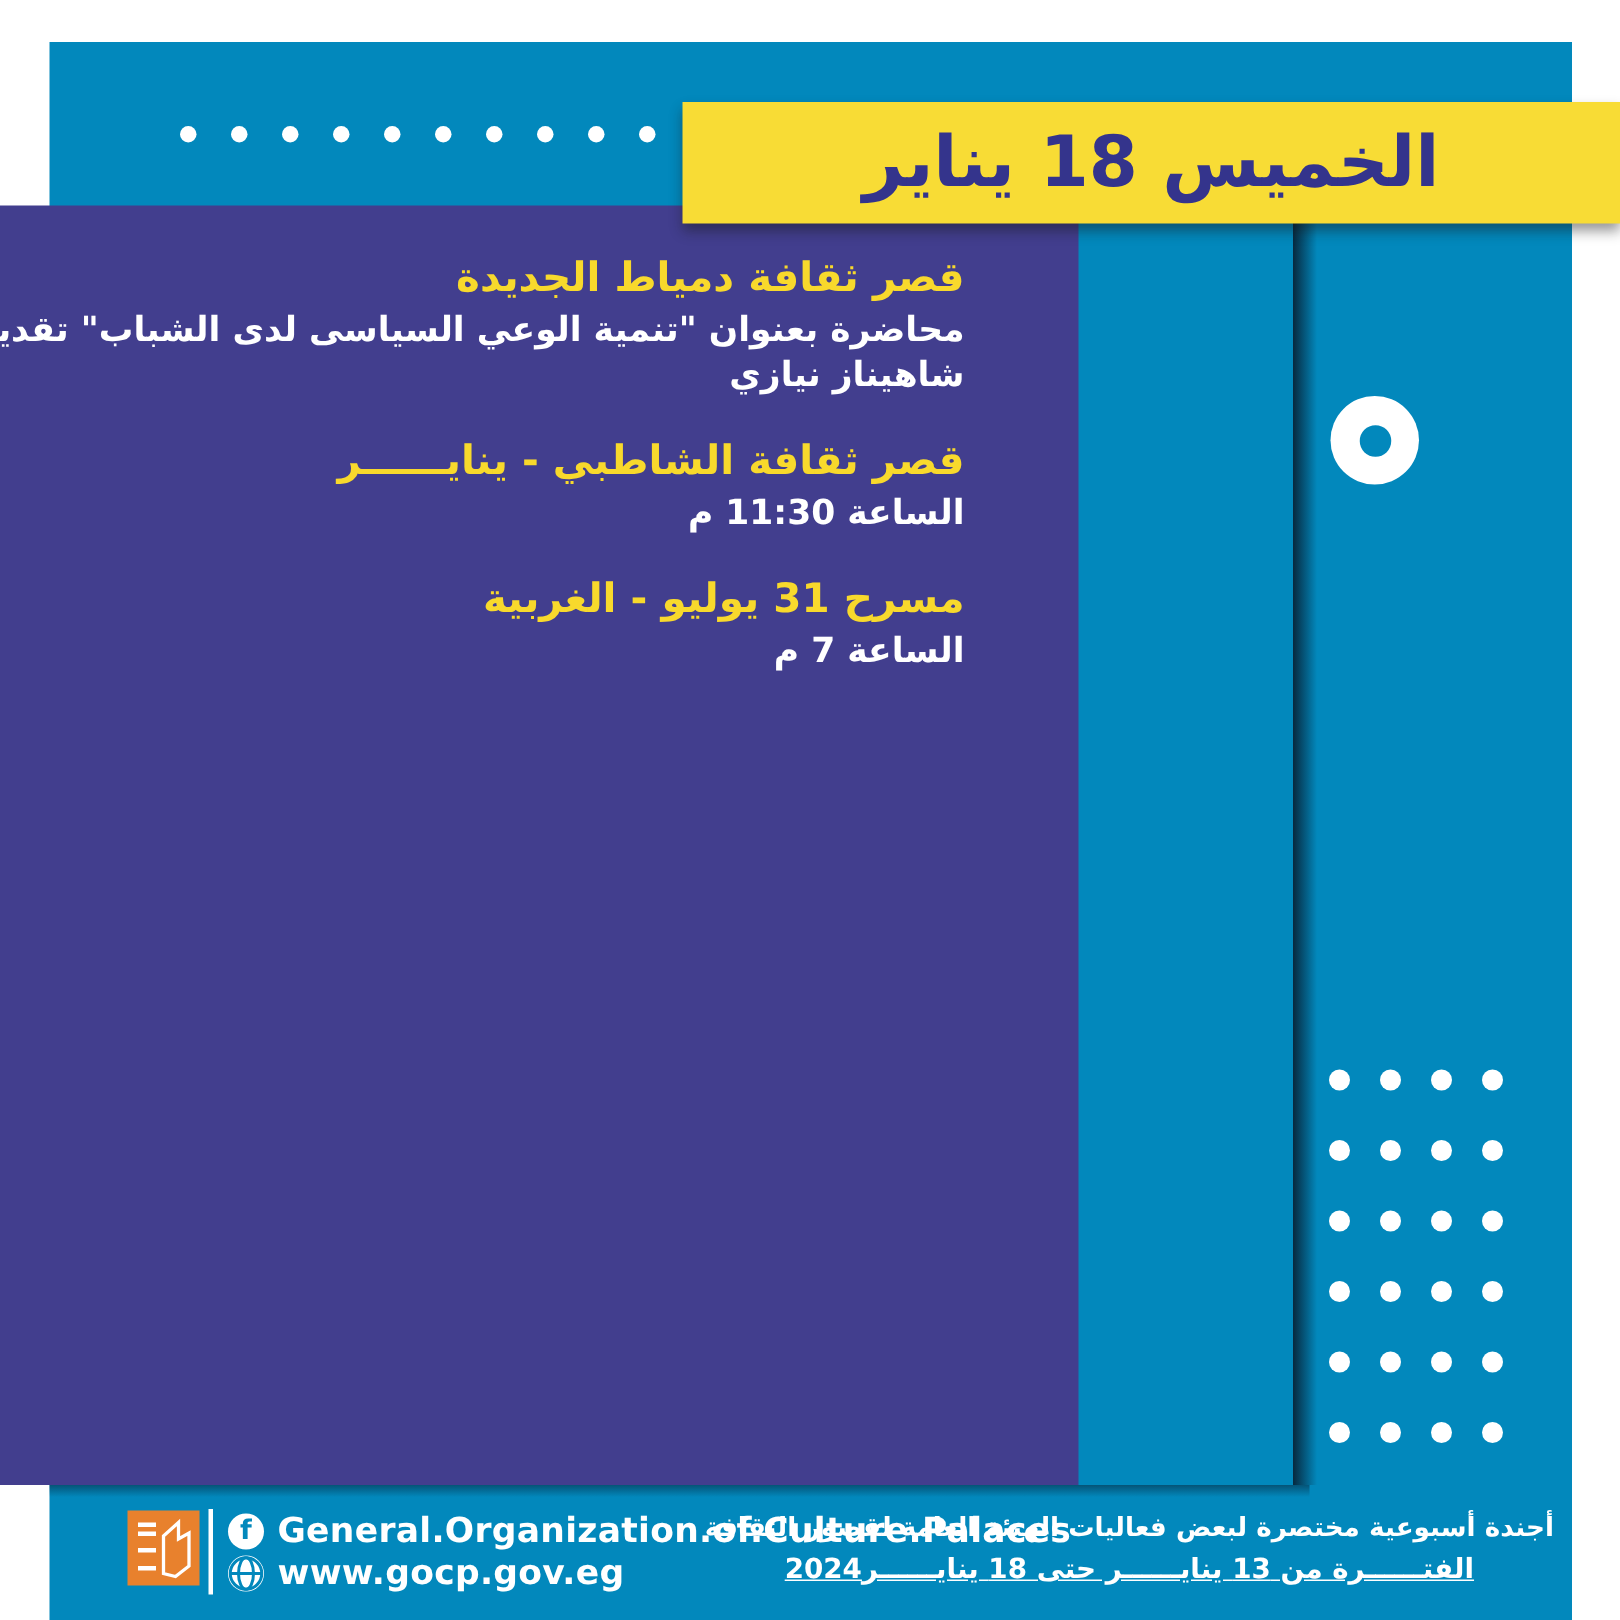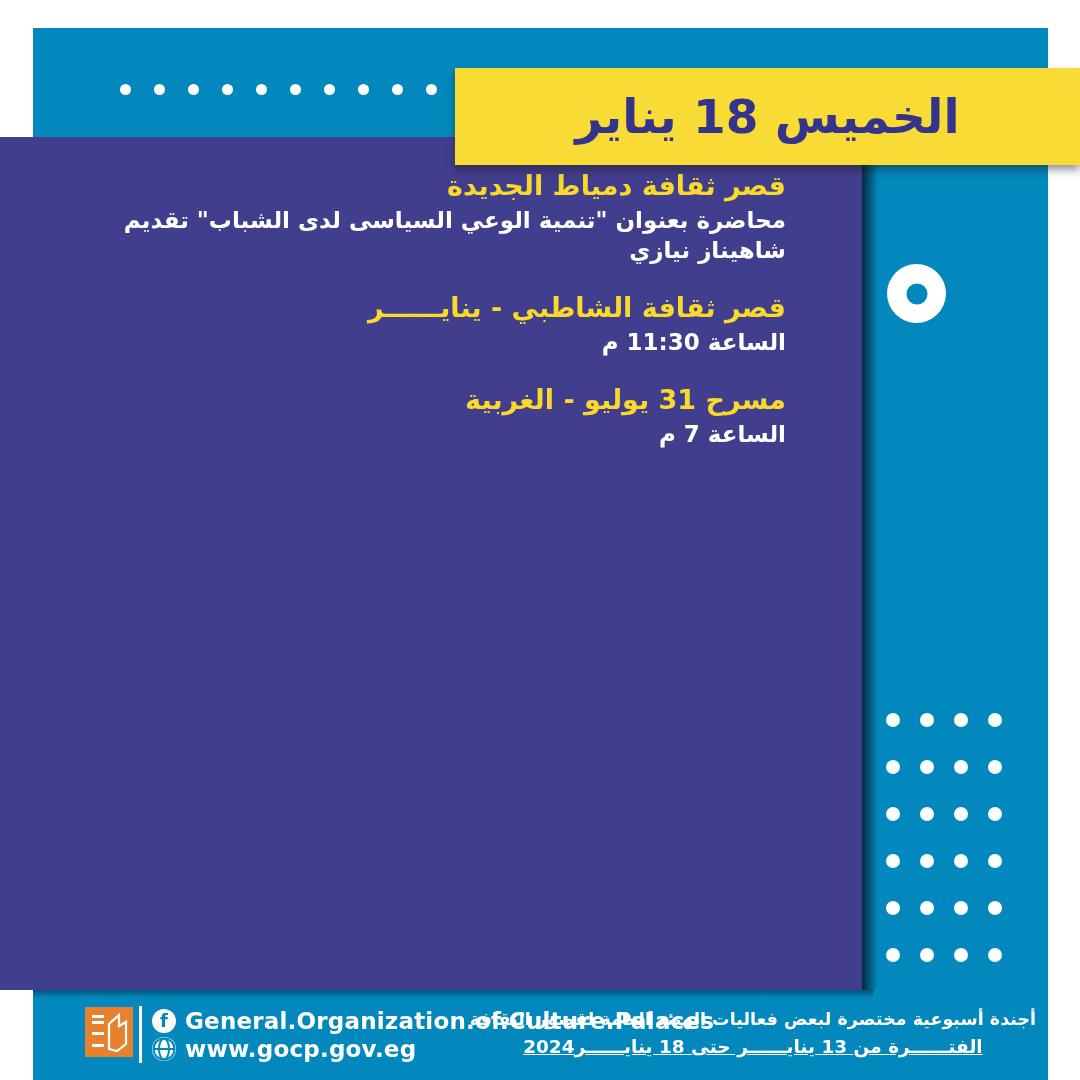--- a/index.html
+++ b/index.html
@@ -9,26 +9,26 @@
   *{box-sizing:border-box; margin:0; padding:0;}
   html,body{width:1080px; height:1080px;}
   body{
     position:relative; overflow:hidden; background:#ffffff;
     font-family:"DejaVu Sans","Liberation Sans",sans-serif;
   }
   .blue-square{position:absolute; left:33px; top:28px; width:1015px; height:1052px; background:var(--blue);}
   .top-dots{position:absolute; left:120px; top:84px; display:flex; gap:23px;}
   .dot{width:11px; height:11px; border-radius:50%; background:#fff;}
   .banner{
-    position:absolute; left:455px; top:68px; width:625px; height:97px;
+    position:absolute; left:455px; top:68px; width:625px; height:81px;
     background:var(--yellow); box-shadow:0 5px 8px rgba(25,25,25,.45);
     display:flex; align-items:center; justify-content:center;
   }
   .banner-label{font-size:47px; font-weight:bold; color:var(--banner-text); direction:rtl; white-space:nowrap;}
-  .panel{position:absolute; left:0; top:137px; width:862px; height:853px; background:var(--panel);}
+  .panel{position:absolute; left:0; top:137px; width:719px; height:853px; background:var(--panel);}
   .panel-shadow-right{
     position:absolute; left:862px; top:137px; width:16px; height:853px;
     background:linear-gradient(90deg, var(--shadow), rgba(2,136,188,0));
   }
   .panel-shadow-bottom{
     position:absolute; left:33px; top:990px; width:840px; height:8px;
     background:linear-gradient(180deg, rgba(7,41,63,.55), rgba(7,41,63,0));
   }
   .events{
     position:absolute; top:32px; right:76px; width:748px;

